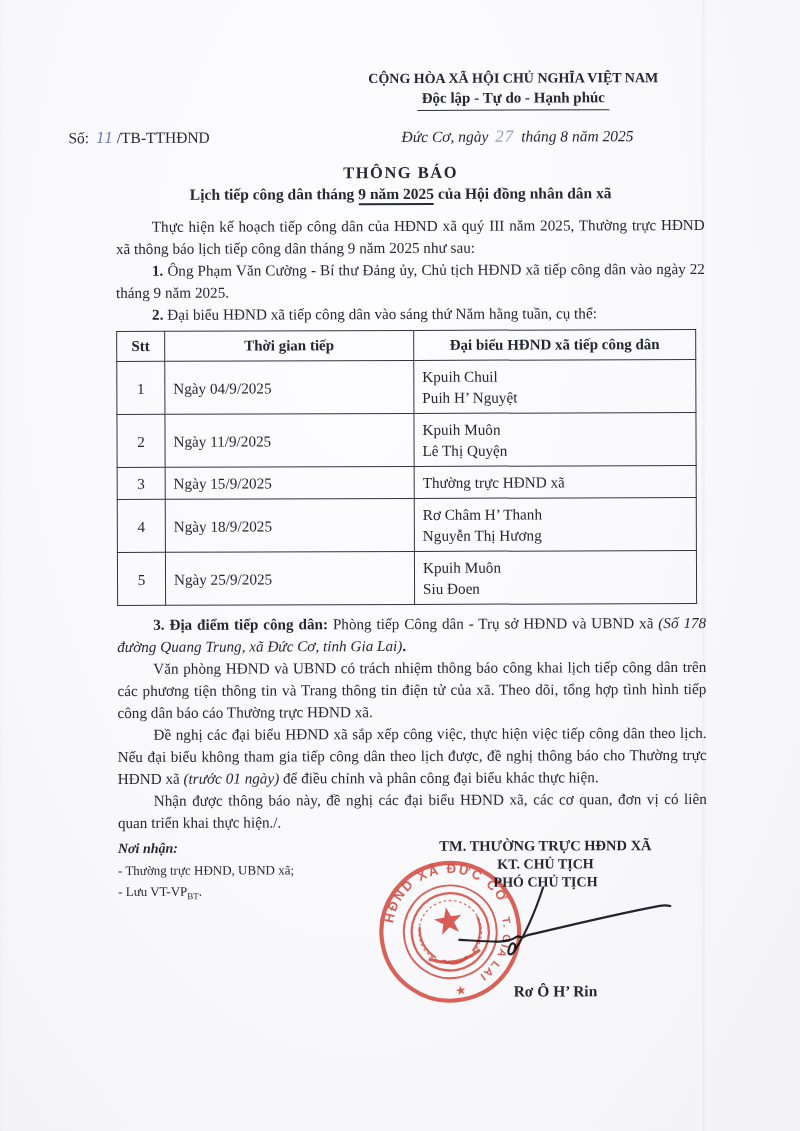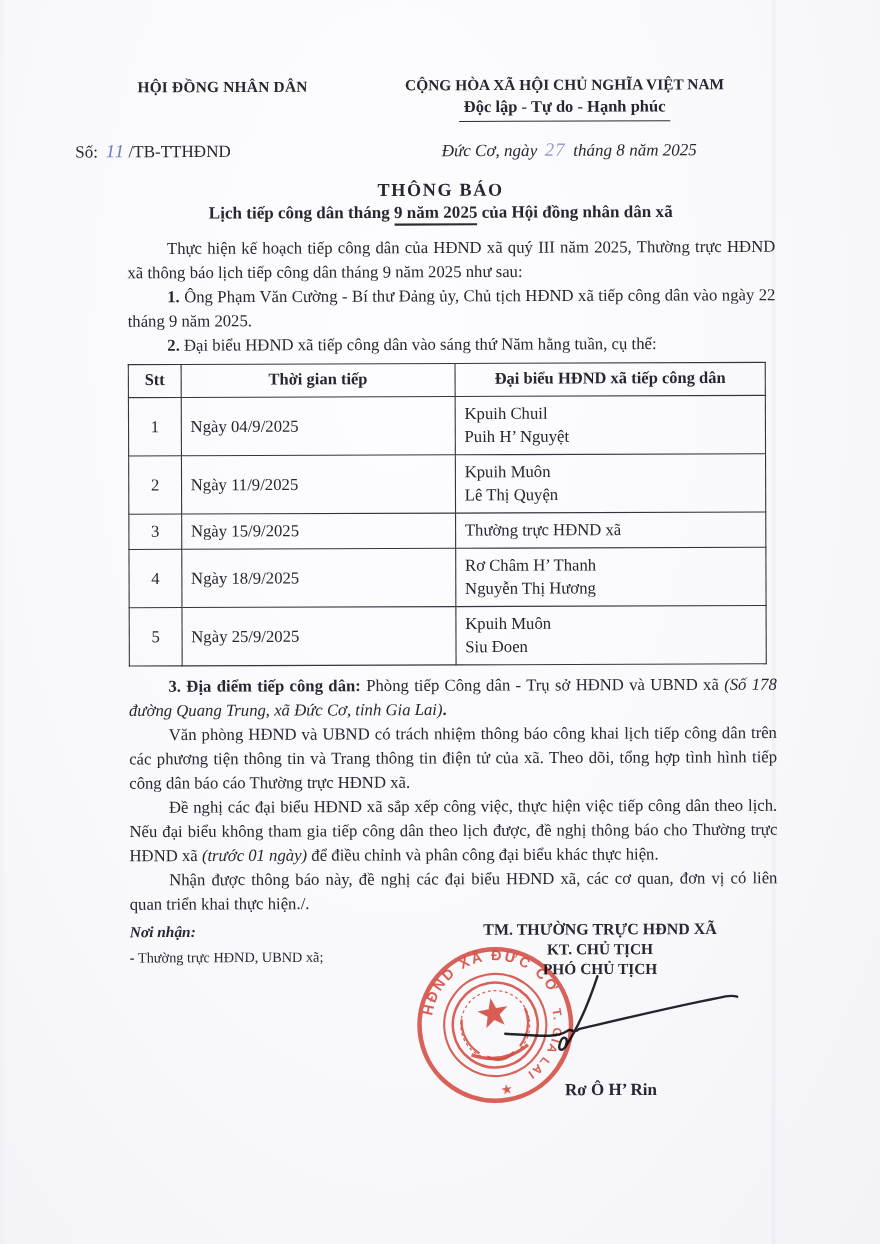--- a/index.html
+++ b/index.html
@@ -65,21 +65,20 @@
              mix-blend-mode:multiply;}
 </style>
 </head>
 <body>
 
 <div class="page">
   <div class="tilt">
 
     <div class="hdr">
       <div class="hdr-left">
-        <div>HỘI ĐỒNG NHÂN DÂN</div>
       </div>
       <div class="hdr-right">
         <div class="rep1">CỘNG HÒA XÃ HỘI CHỦ NGHĨA VIỆT NAM</div>
         <div><span class="rep2">Độc lập - Tự do - Hạnh phúc</span></div>
       </div>
     </div>
 
     <div class="meta">
       <div class="meta-left">
         <span>Số:</span>
@@ -159,20 +158,21 @@
       <p class="p">Văn phòng HĐND và UBND có trách nhiệm thông báo công khai lịch tiếp công dân trên các phương tiện thông tin và Trang thông tin điện tử của xã. Theo dõi, tổng hợp tình hình tiếp công dân báo cáo Thường trực HĐND xã.</p>
       <p class="p"><span>Đề nghị các đại biểu HĐND xã sắp xếp công việc, thực hiện việc tiếp công dân theo lịch. Nếu đại biểu không tham gia tiếp công dân theo lịch được, đề nghị thông báo cho Thường trực HĐND xã </span><span class="i">(trước 01 ngày)</span><span> để điều chỉnh và phân công đại biểu khác thực hiện.</span></p>
       <p class="p">Nhận được thông báo này, đề nghị các đại biểu HĐND xã, các cơ quan, đơn vị có liên quan triển khai thực hiện./.</p>
     </div>
 
     <div class="footer">
 
       <div class="recip">
         <div class="recip-label">Nơi nhận:</div>
         <div>- Thường trực HĐND, UBND xã;</div>
+        <div><span>- Lưu VT-VP</span><sub>BT</sub><span>.</span></div>
       </div>
 
       <div class="sign">
         <div class="sign-l1">TM. THƯỜNG TRỰC HĐND XÃ</div>
         <div class="sign-l23">KT. CHỦ TỊCH</div>
         <div class="sign-l23">PHÓ CHỦ TỊCH</div>
       </div>
 
       <svg class="seal" viewBox="0 0 140 140">
         <defs>

